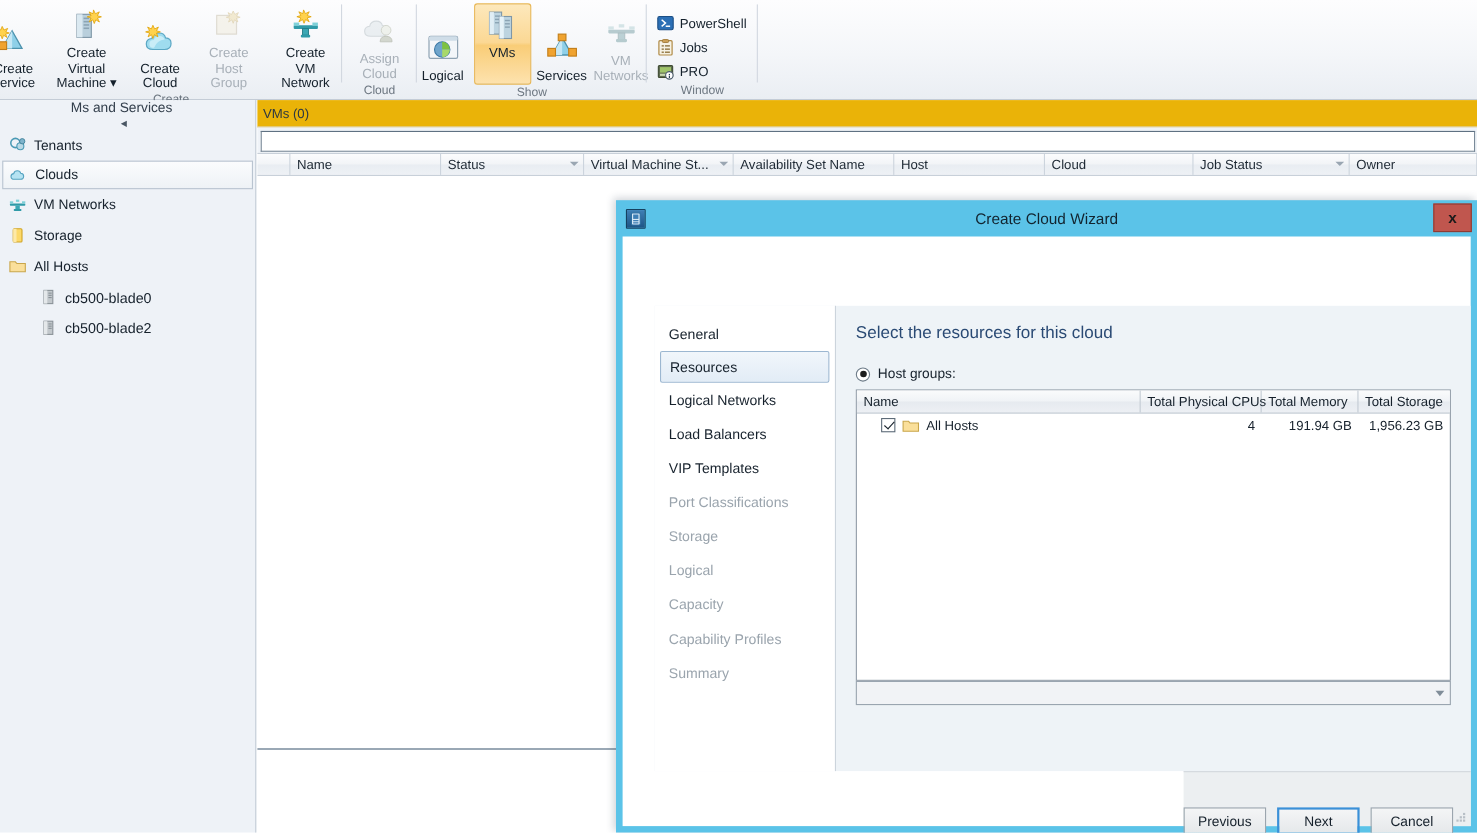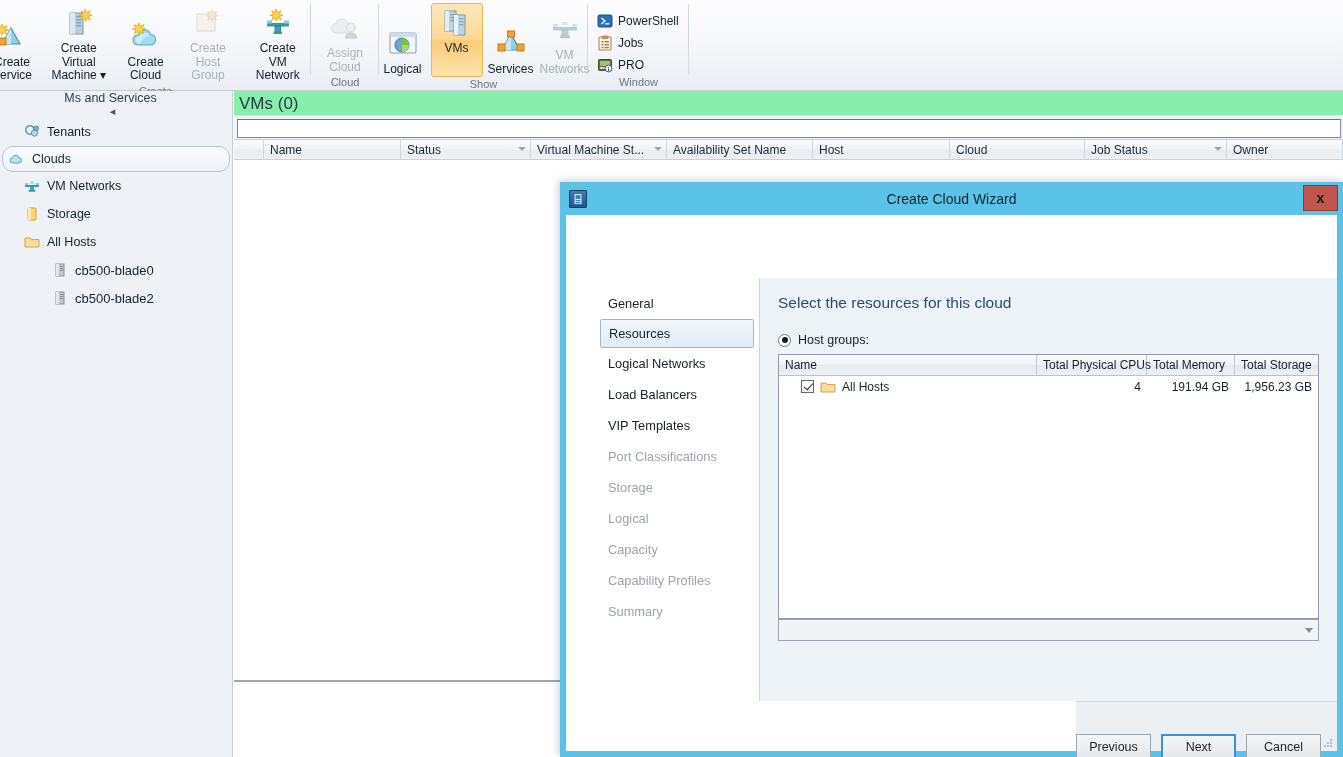--- a/index.html
+++ b/index.html
@@ -61,35 +61,35 @@
     background: #eef2f7; border-right: 1px solid #c4ccd6;
   }
   .sb-head {
     display: flex; align-items: center; justify-content: space-between;
     height: 27px; padding: 0 7px 0 0; font-size: 12.5px; color: #34404d; flex-direction: column;
   }
   .sb-head .t { margin-left: -4px; }
   .sb-collapse { color: #4a5764; font-size: 11px; cursor: pointer; }
   .sb-item {
     display: flex; align-items: center; gap: 7px; height: 28px;
-    padding-left: 8px; font-size: 12.5px; color: #16212c; cursor: default; margin-left: 16px;
+    padding-left: 8px; font-size: 12.5px; color: #16212c; cursor: default;
   }
   .sb-item.selected {
     background: linear-gradient(to bottom,#fbfcfd,#eef2f6);
-    border: 1px solid #b9c4d0; border-radius: 11px;
+    border: 1px solid #b9c4d0; border-radius: 0;
     margin: 0 2px; padding-left: 6px; height: 26px;
   }
   .sb-item.child { padding-left: 36px; font-size: 13px; }
 
   
   .main { position: absolute; left: 234px; top: 91px; width: 1109px; height: 666px; background: #fff; }
   .vms-title {
     height: 25px; line-height: 25px; padding-left: 5px;
-    font-size: 17px; color: #2c3842;
-    background: #86efac; border-bottom: 1px solid #dbe2ea;
+    font-size: 12px; color: #2c3842;
+    background: #eab308; border-bottom: 1px solid #dbe2ea;
   }
   .filterbar { height: 23px; padding: 3px 2px 0 3px; background: #eff3f8; }
   .filterbox {
     height: 19px; width: 100%; background: #fff;
     border: 1px solid #7a8a99; border-top-color:#5f7182;
   }
   .grid-head {
     display: flex; height: 21px; align-items: stretch;
     background: linear-gradient(to bottom,#fbfcfd 0%,#f2f4f7 48%,#e9edf2 52%,#eef1f5 100%);
     border-bottom: 1px solid #c8d0d9; border-top: 1px solid #c8d0d9;

